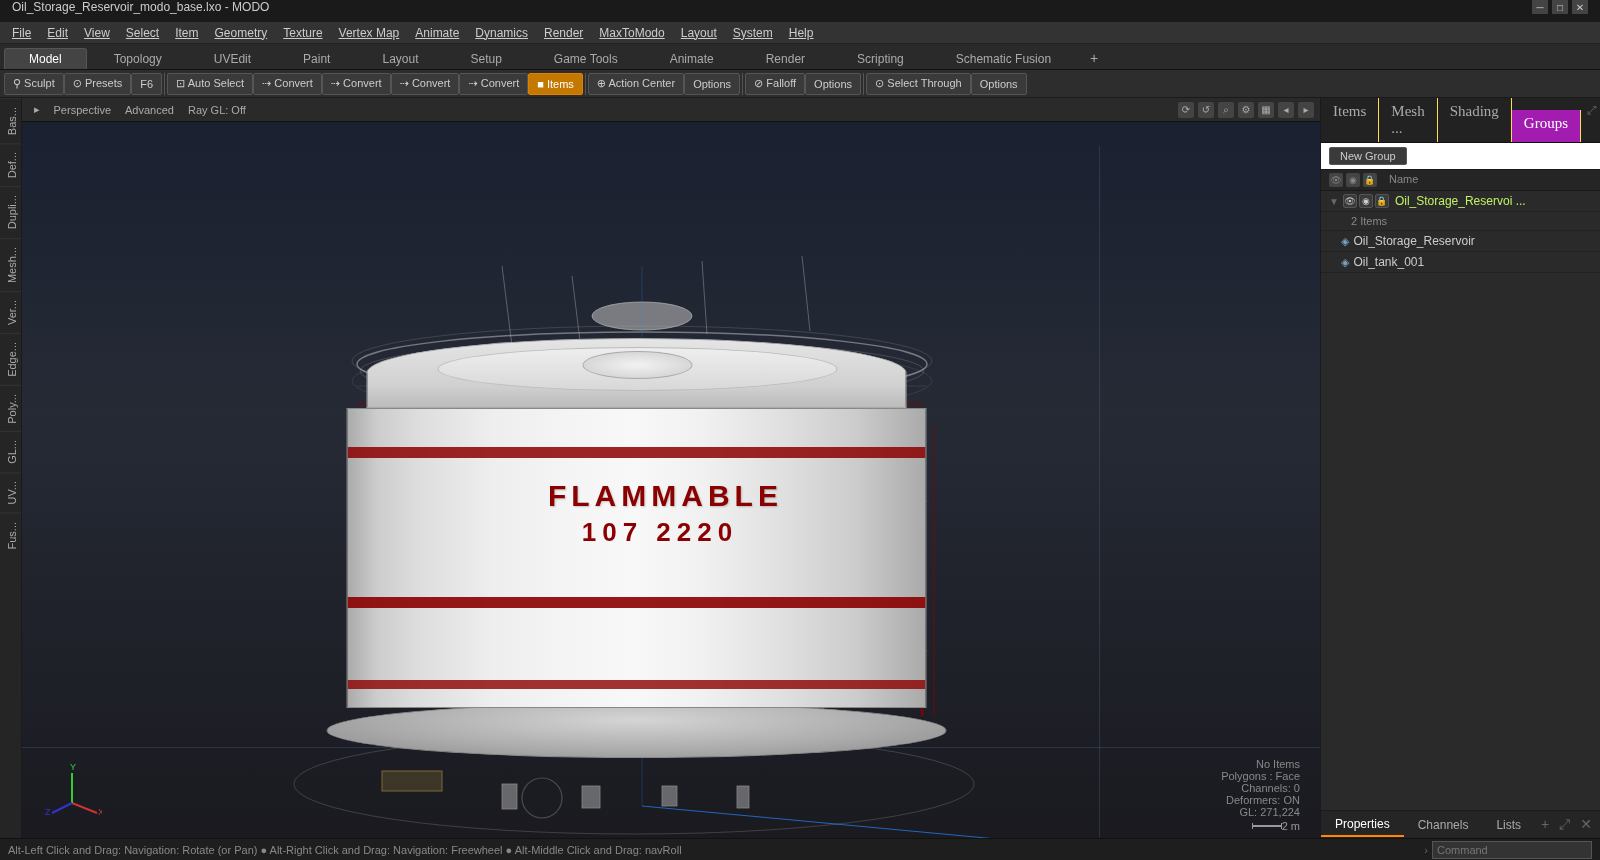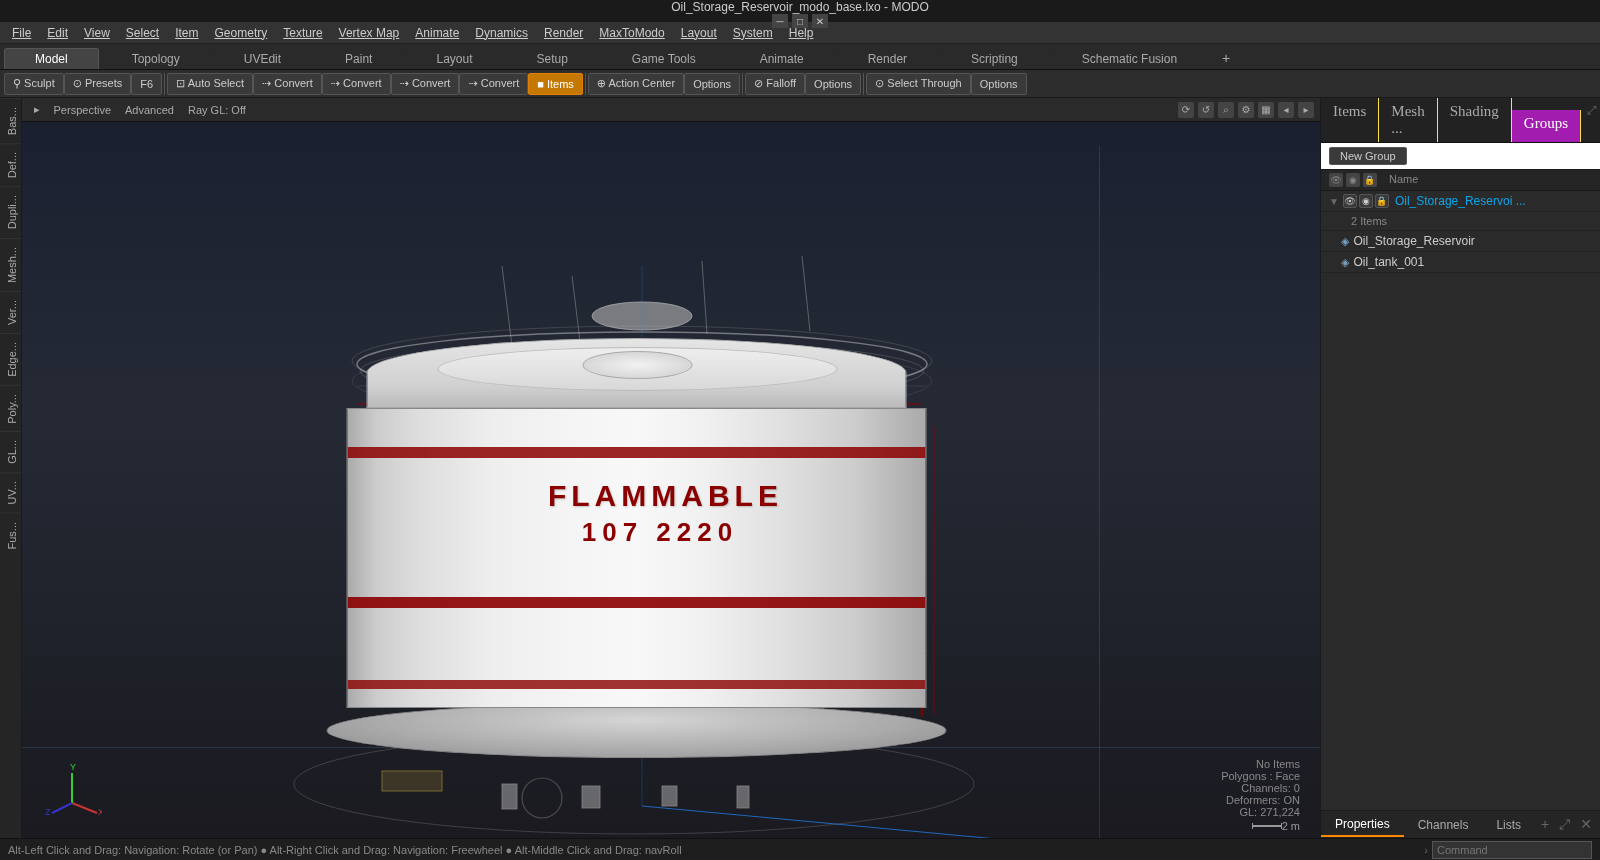--- a/index.html
+++ b/index.html
@@ -12,24 +12,23 @@
       color: #ccc;
       overflow: hidden;
       user-select: none;
     }
 
     
     #title-bar {
       height: 22px;
       background: #1a1a1a;
       display: flex;
-      align-items: center;
+      align-items: flex-start;
       justify-content: space-between;
       padding: 0 12px;
-      flex-direction: column;
     }
     #title-bar .title { font-size: 12px; color: #ccc; }
     #title-bar .win-controls { display: flex; gap: 4px; }
     #title-bar .win-btn {
       width: 16px; height: 14px;
       background: #444; border: none;
       color: #ccc; font-size: 10px;
       cursor: pointer; display: flex; align-items: center; justify-content: center;
     }
 
@@ -53,21 +52,21 @@
     
     #mode-tabs {
       height: 26px;
       background: #2a2a2a;
       display: flex;
       align-items: flex-end;
       padding: 0 4px;
       border-bottom: 1px solid #111;
     }
     .mode-tab {
-      padding: 3px 30px;
+      padding: 3px 24px;
       font-size: 12px;
       color: #aaa;
       cursor: pointer;
       background: #2a2a2a;
       border: 1px solid transparent;
       border-bottom: none;
       margin-right: 2px;
       border-radius: 3px 3px 0 0;
     }
     .mode-tab.active {
@@ -647,21 +646,21 @@
       </div>
 
       <div class="group-row">
         <div style="display:flex;align-items:center;width:100%;">
           <span style="color:#666;font-size:10px;margin-right:4px;">▼</span>
           <div style="display:flex;gap:2px;margin-right:6px;">
             <div class="group-vis-icon" style="background:#3a3a3a;border:1px solid #555;">👁</div>
             <div class="group-vis-icon" style="background:#3a3a3a;border:1px solid #555;">◉</div>
             <div class="group-vis-icon" style="background:#3a3a3a;border:1px solid #555;">🔒</div>
           </div>
-          <span style="font-size:12px;color:#0ea5e9;text-align:right;">Oil_Storage_Reservoi ...</span>
+          <span style="font-size:12px;color:#bef264;text-align:right;">Oil_Storage_Reservoi ...</span>
         </div>
       </div>
 
       <div class="group-row" style="padding-left:30px;">
         <span style="font-size:11px;color:#888;">2 Items</span>
       </div>
 
       <div class="group-row" style="padding-left:20px;">
         <div style="display:flex;align-items:center;width:100%;gap:4px;">
           <span style="color:#78a0c0;font-size:11px;">◈</span>

